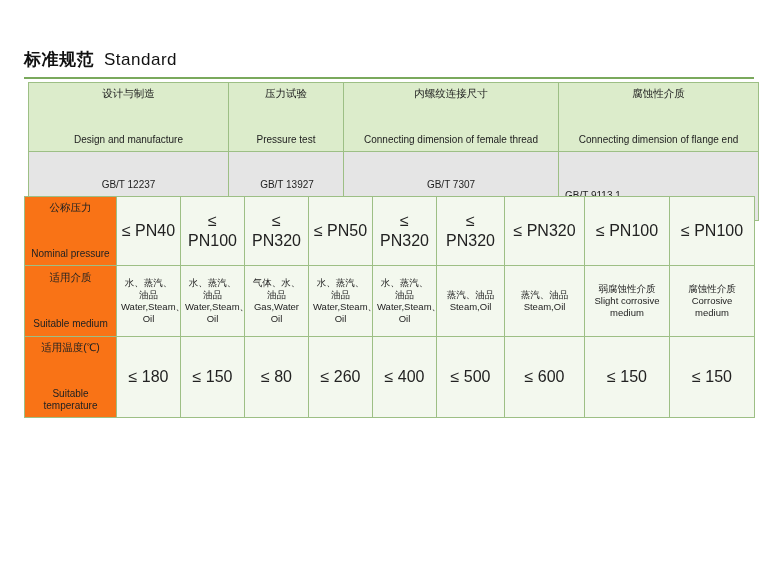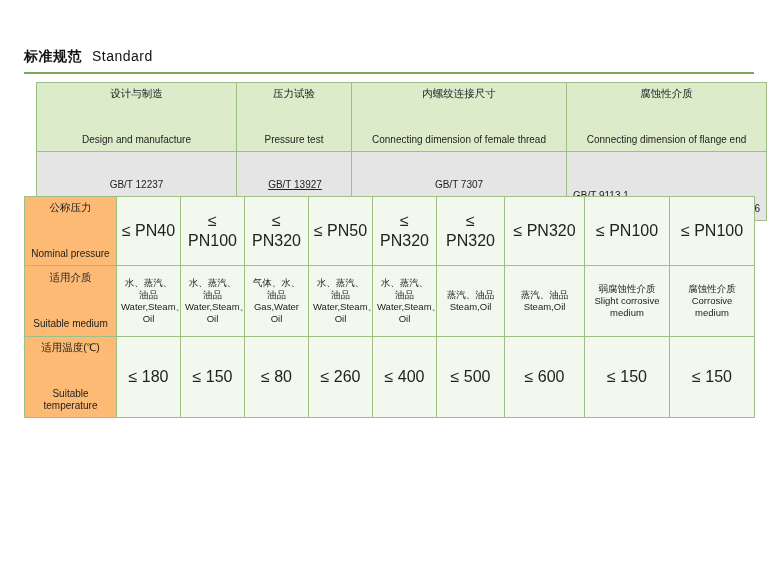--- a/index.html
+++ b/index.html
@@ -21,21 +21,21 @@
   }
 
   
   .title-wrap {
     position: absolute;
     left: 24px;
     top: 48px;
     width: 730px;
   }
   .title {
-    font-size: 14px;
+    font-size: 17px;
     letter-spacing: 0.5px;
     color: #111;
     padding-bottom: 6px;
     white-space: nowrap;
   }
   .title .cn { font-weight: bold; }
   .title .en { font-weight: normal; padding-left: 10px; }
   .title-rule {
     border-bottom: 2px solid #7aa95c;
     width: 100%;
@@ -53,59 +53,59 @@
     text-align: center;
     vertical-align: middle;
     padding: 3px 4px;
     font-weight: normal;
     line-height: 1.25;
   }
 
   
   .table1 {
     position: absolute;
-    left: 36px;
+    left: 28px;
     top: 82px;
     width: 730px;
   }
   .table1 table { width: 730px; }
   .table1 thead td {
     background: #dceccb;
     height: 30px;
     padding: 4px 6px;
   }
   .table1 tbody td {
     background: #e5e5e5;
     height: 34px;
     padding: 4px 6px;
   }
   .cellline { display: block; }
   .cellline.cn { font-size: 10.5px; }
   .cellline.en { font-size: 10px; margin-top: 34px; }
-  .t1-left { text-align: left; padding-left: 8px !important; text-decoration: underline; }
+  .t1-left { text-align: left; padding-left: 8px !important; }
   .two-col-cell {
     display: flex;
     justify-content: space-between;
     align-items: flex-end;
     height: 100%;
   }
   .two-col-cell .left { text-align: left; line-height: 1.35; margin-top: 33px; }
   .two-col-cell .right { text-align: right; }
 
   
   .table2 {
     position: absolute;
     left: 24px;
     top: 196px;
     width: 730px;
   }
   .table2 table { width: 730px; }
   .table2 td { background: #f3f8ee; }
   .table2 td.rowhead {
-    background: #fdba74;
+    background: #f97316;
     width: 92px;
     padding: 4px 3px;
   }
   .table2 td.val {
     font-size: 16px;
   }
   .r1 td { height: 30px; }
   .r2 td { height: 28px; }
   .r3 td { height: 62px; }
   .r4 td { height: 32px; }

